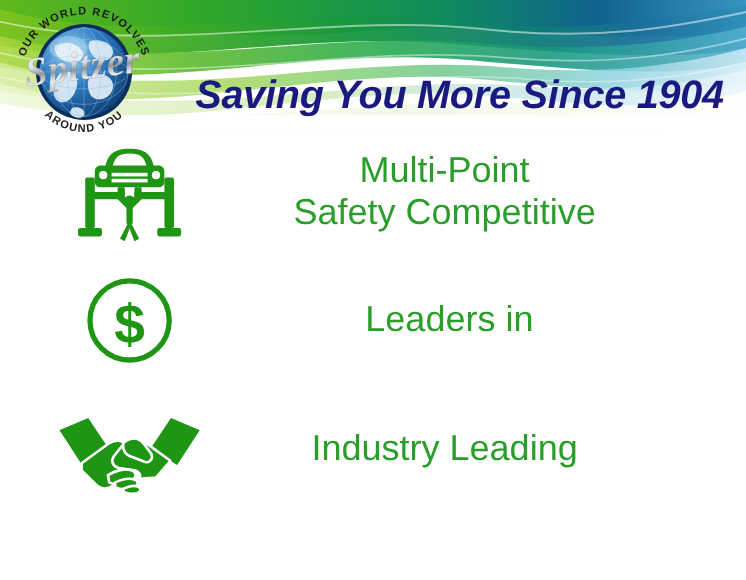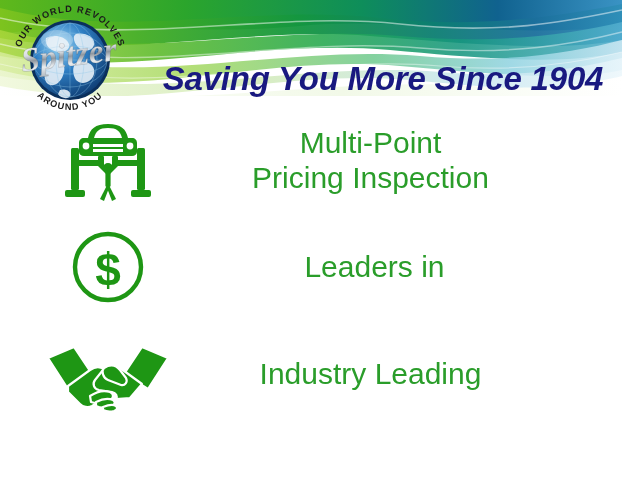--- a/index.html
+++ b/index.html
@@ -259,21 +259,21 @@
           <path d="M44,56 L33,45 L37,41 L47,52 Z"></path>
           <path d="M48,56 L59,45 L55,41 L45,52 Z"></path>
 
           <path d="M44.6,68 L38,81 L42,83 L47,70 Z"></path>
           <path d="M47.4,68 L54,81 L50,83 L45,70 Z"></path>
         </g>
       </svg>
     </div>
     <div class="text-cell">
       <span class="l1">Multi-Point</span>
-      <span class="l2">Pricing Inspection</span>
+      <span class="l2">Safety Competitive</span>
     </div>
   </div>
 
   <div class="row" id="row-1">
     <div class="icon-cell">
       <svg width="78" height="78" viewBox="0 0 78 78" xmlns="http://www.w3.org/2000/svg">
         <circle cx="39" cy="39" r="33" fill="none" stroke="#1e9614" stroke-width="4.4"></circle>
         <text x="39" y="58" text-anchor="middle" font-family="'Liberation Sans', sans-serif" font-size="46" font-weight="bold" fill="#1e9614">$</text>
       </svg>
     </div>

